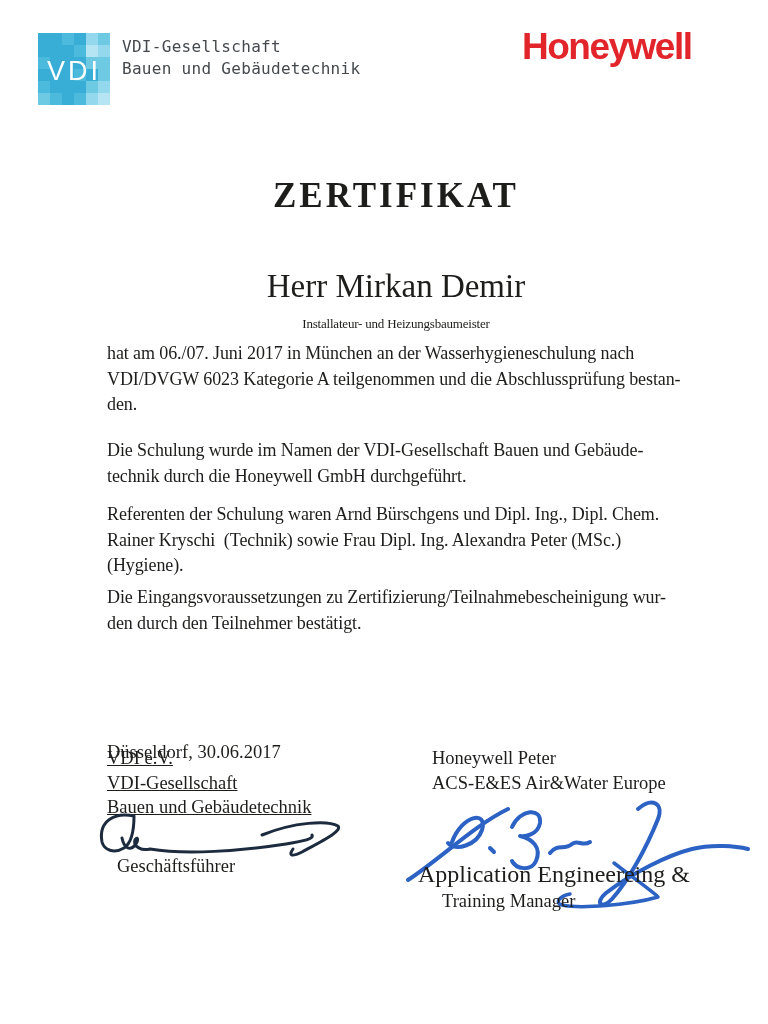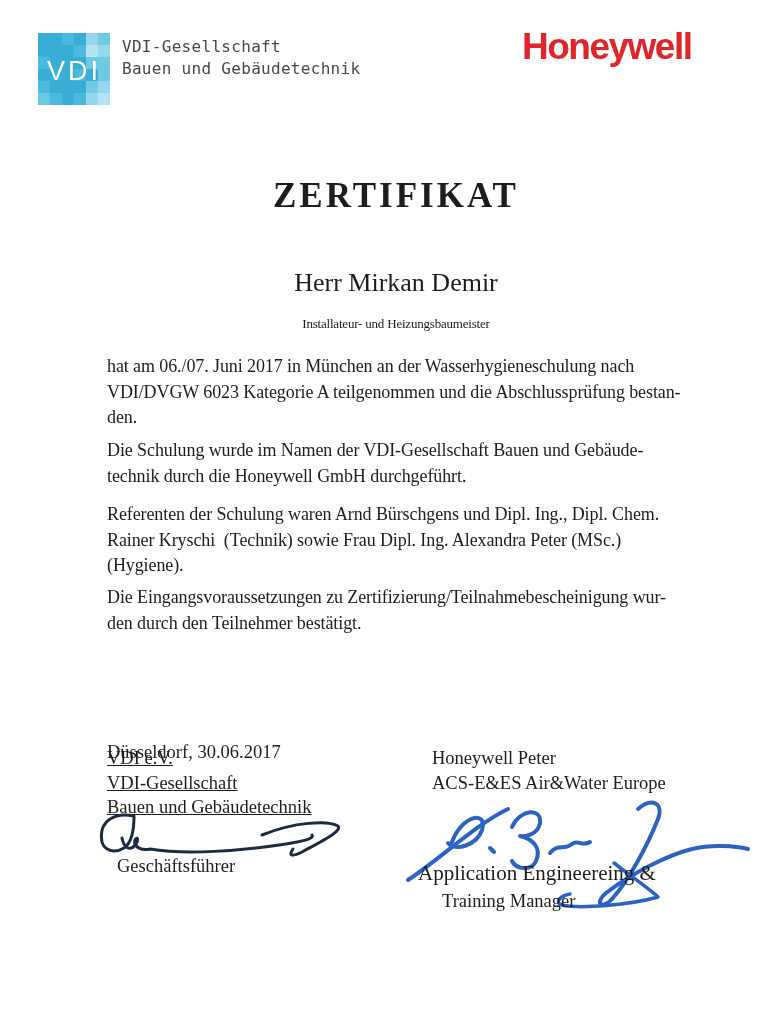--- a/index.html
+++ b/index.html
@@ -32,36 +32,36 @@
     color:var(--header-text);letter-spacing:0.3px;
   }
   .honeywell{
     position:absolute;left:522px;top:26px;
     font-family:"Liberation Sans",sans-serif;font-weight:bold;font-size:37px;
     letter-spacing:-1.5px;color:var(--honeywell-red);
   }
   
   .center-col{position:absolute;left:24px;width:744px;text-align:center;}
   .title{top:176px;font-size:35px;font-weight:bold;letter-spacing:3px;}
-  .name{top:268px;font-size:26px;font-weight:400;}
+  .name{top:268px;font-size:33px;font-weight:400;}
   .qualification{top:316px;font-size:13px;letter-spacing:-0.2px;}
   
   .para{position:absolute;left:107px;width:620px;font-size:18px;line-height:25.5px;letter-spacing:-0.1px;}
   .para .line{white-space:pre;}
-  .para-1{top:354px;} .para-2{top:438px;} .para-3{top:502px;} .para-4{top:585px;}
+  .para-1{top:341px;} .para-2{top:438px;} .para-3{top:502px;} .para-4{top:585px;}
   
   .place-date{position:absolute;left:107px;top:742px;font-size:18.5px;}
   .sig-block{position:absolute;font-size:18.5px;line-height:24.5px;}
   .sig-left-org{left:107px;top:746px;text-decoration:underline;}
   .sig-right-org{left:432px;top:746px;}
   .sig-svg{position:absolute;}
   .sig-svg.left{left:90px;top:808px;}
   .sig-svg.right{left:400px;top:797px;}
   .role-left{position:absolute;left:117px;top:856px;font-size:18.5px;}
-  .role-right-1{position:absolute;left:418px;top:861px;font-size:21px;}
+  .role-right-1{position:absolute;left:418px;top:861px;font-size:24px;}
   .role-right-2{position:absolute;left:442px;top:891px;font-size:18.5px;}
   svg path{fill:none;stroke-linecap:round;stroke-linejoin:round;}
 </style>
 </head>
 <body>
 
 <div class="page">
 
   <div class="vdi-logo">
     <span class="vdi-tiles">

